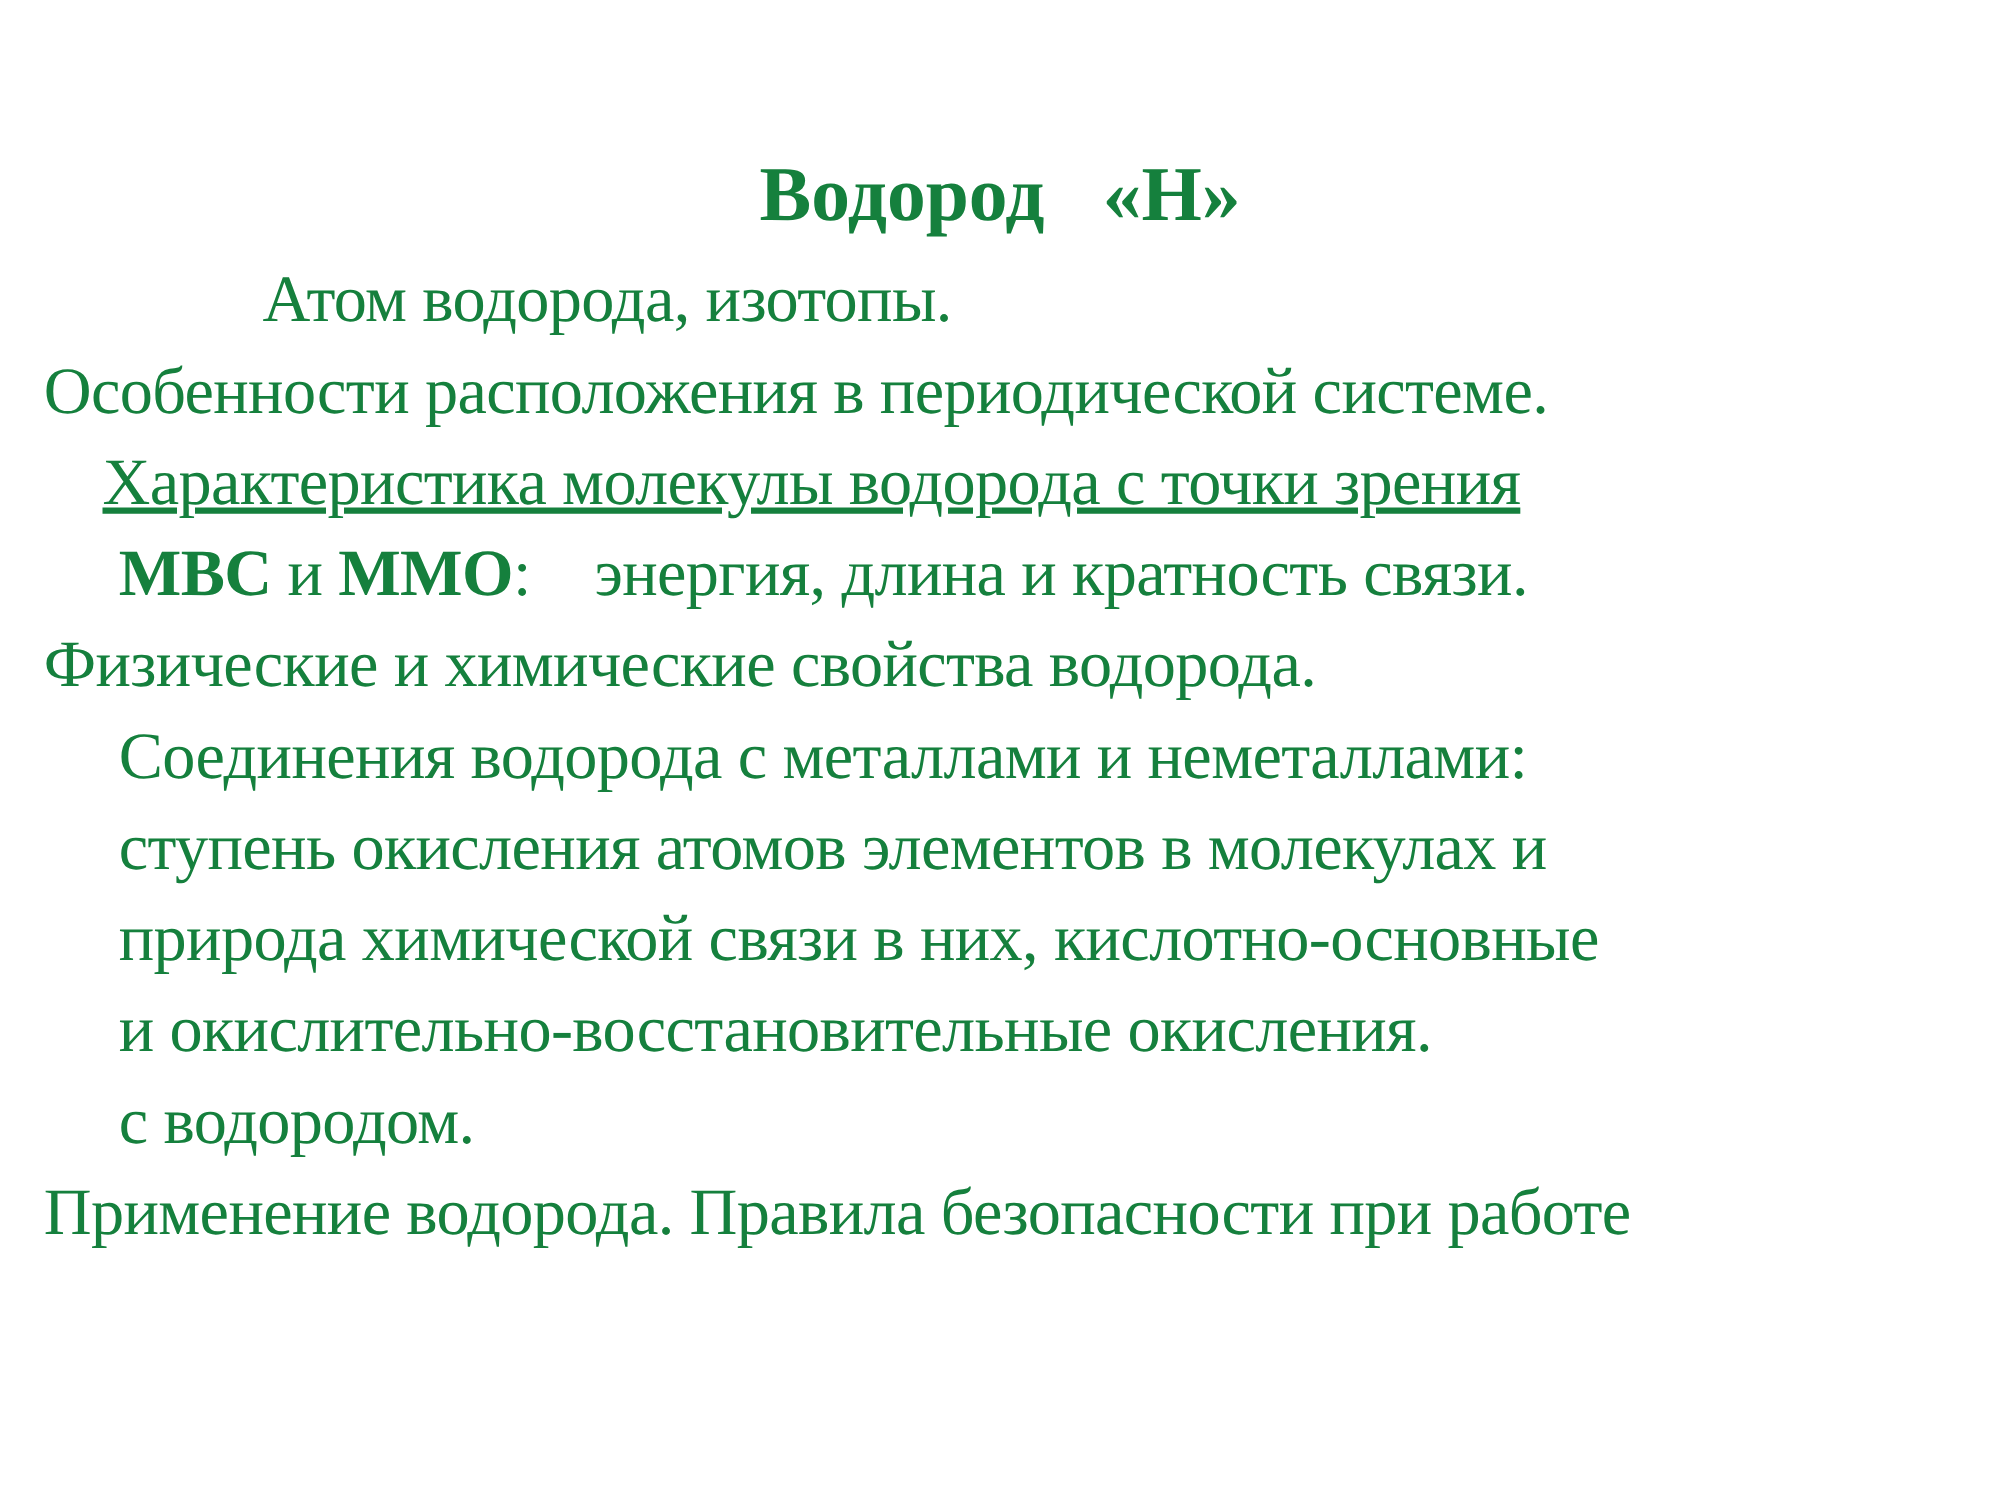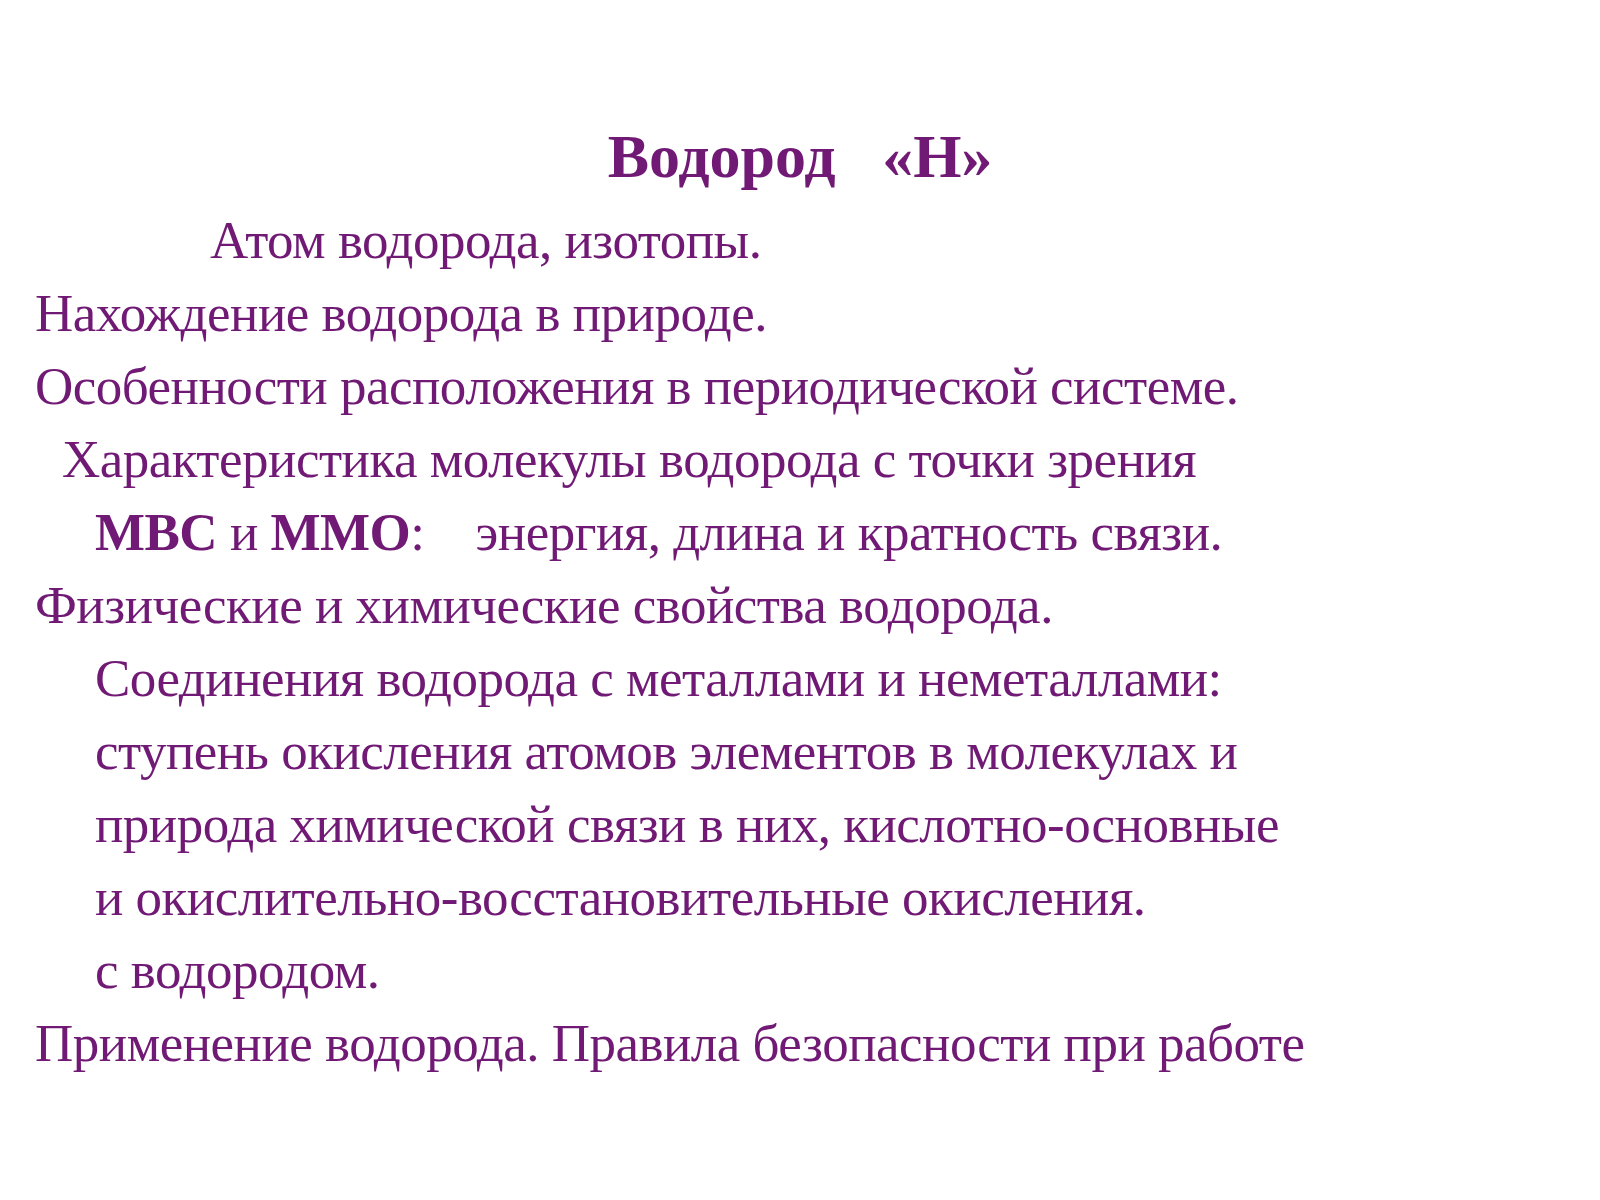--- a/index.html
+++ b/index.html
@@ -5,21 +5,21 @@
   html, body {
     margin: 0;
     padding: 0;
     background: #ffffff;
   }
   .slide {
     position: relative;
     width: 1600px;
     height: 1200px;
     background: #ffffff;
-    color: #701a75;
+    color: #15803d;
     font-family: "Liberation Serif", "DejaVu Serif", serif;
     overflow: hidden;
     box-sizing: border-box;
   }
   .slide-title {
     margin: 118px 0 8px 0;
     text-align: center;
     font-size: 62px;
     font-weight: bold;
     line-height: 1.25;
@@ -29,33 +29,32 @@
   .slide-body {
     margin-top: 6px;
   }
   .line {
     font-size: 53px;
     line-height: 73px;
     white-space: pre;
     letter-spacing: -0.5px;
   }
   .indent-0 { padding-left: 35px; }
-  .indent-1 { padding-left: 62px; }
+  .indent-1 { padding-left: 82px; text-decoration: underline; }
   .indent-2 { padding-left: 95px; }
   .indent-3 { padding-left: 210px; font-family: Liberation Serif, serif; }
   .run-bold { font-weight: bold; }
 </style>
 </head>
 <body>
 
 <main class="slide">
   <h1 class="slide-title">Водород   «Н»</h1>
   <div class="slide-body" id="slide-body">
       <div class="line indent-3"><span class="run">Атом водорода, изотопы.</span></div>
-      <div class="line indent-0"><span class="run">Нахождение водорода в природе.</span></div>
       <div class="line indent-0"><span class="run">Особенности расположения в периодической системе.</span></div>
       <div class="line indent-1"><span class="run">Характеристика молекулы водорода с точки зрения</span></div>
       <div class="line indent-2"><span class="run-bold">МВС</span><span class="run"> и </span><span class="run-bold">ММО</span><span class="run">:    энергия, длина и кратность связи.</span></div>
       <div class="line indent-0"><span class="run">Физические и химические свойства водорода.</span></div>
       <div class="line indent-2"><span class="run">Соединения водорода с металлами и неметаллами:</span></div>
       <div class="line indent-2"><span class="run">ступень окисления атомов элементов в молекулах и</span></div>
       <div class="line indent-2"><span class="run">природа химической связи в них, кислотно-основные</span></div>
       <div class="line indent-2"><span class="run">и окислительно-восстановительные окисления.</span></div>
       <div class="line indent-2"><span class="run">с водородом.</span></div>
       <div class="line indent-0"><span class="run">Применение водорода. Правила безопасности при работе</span></div>

